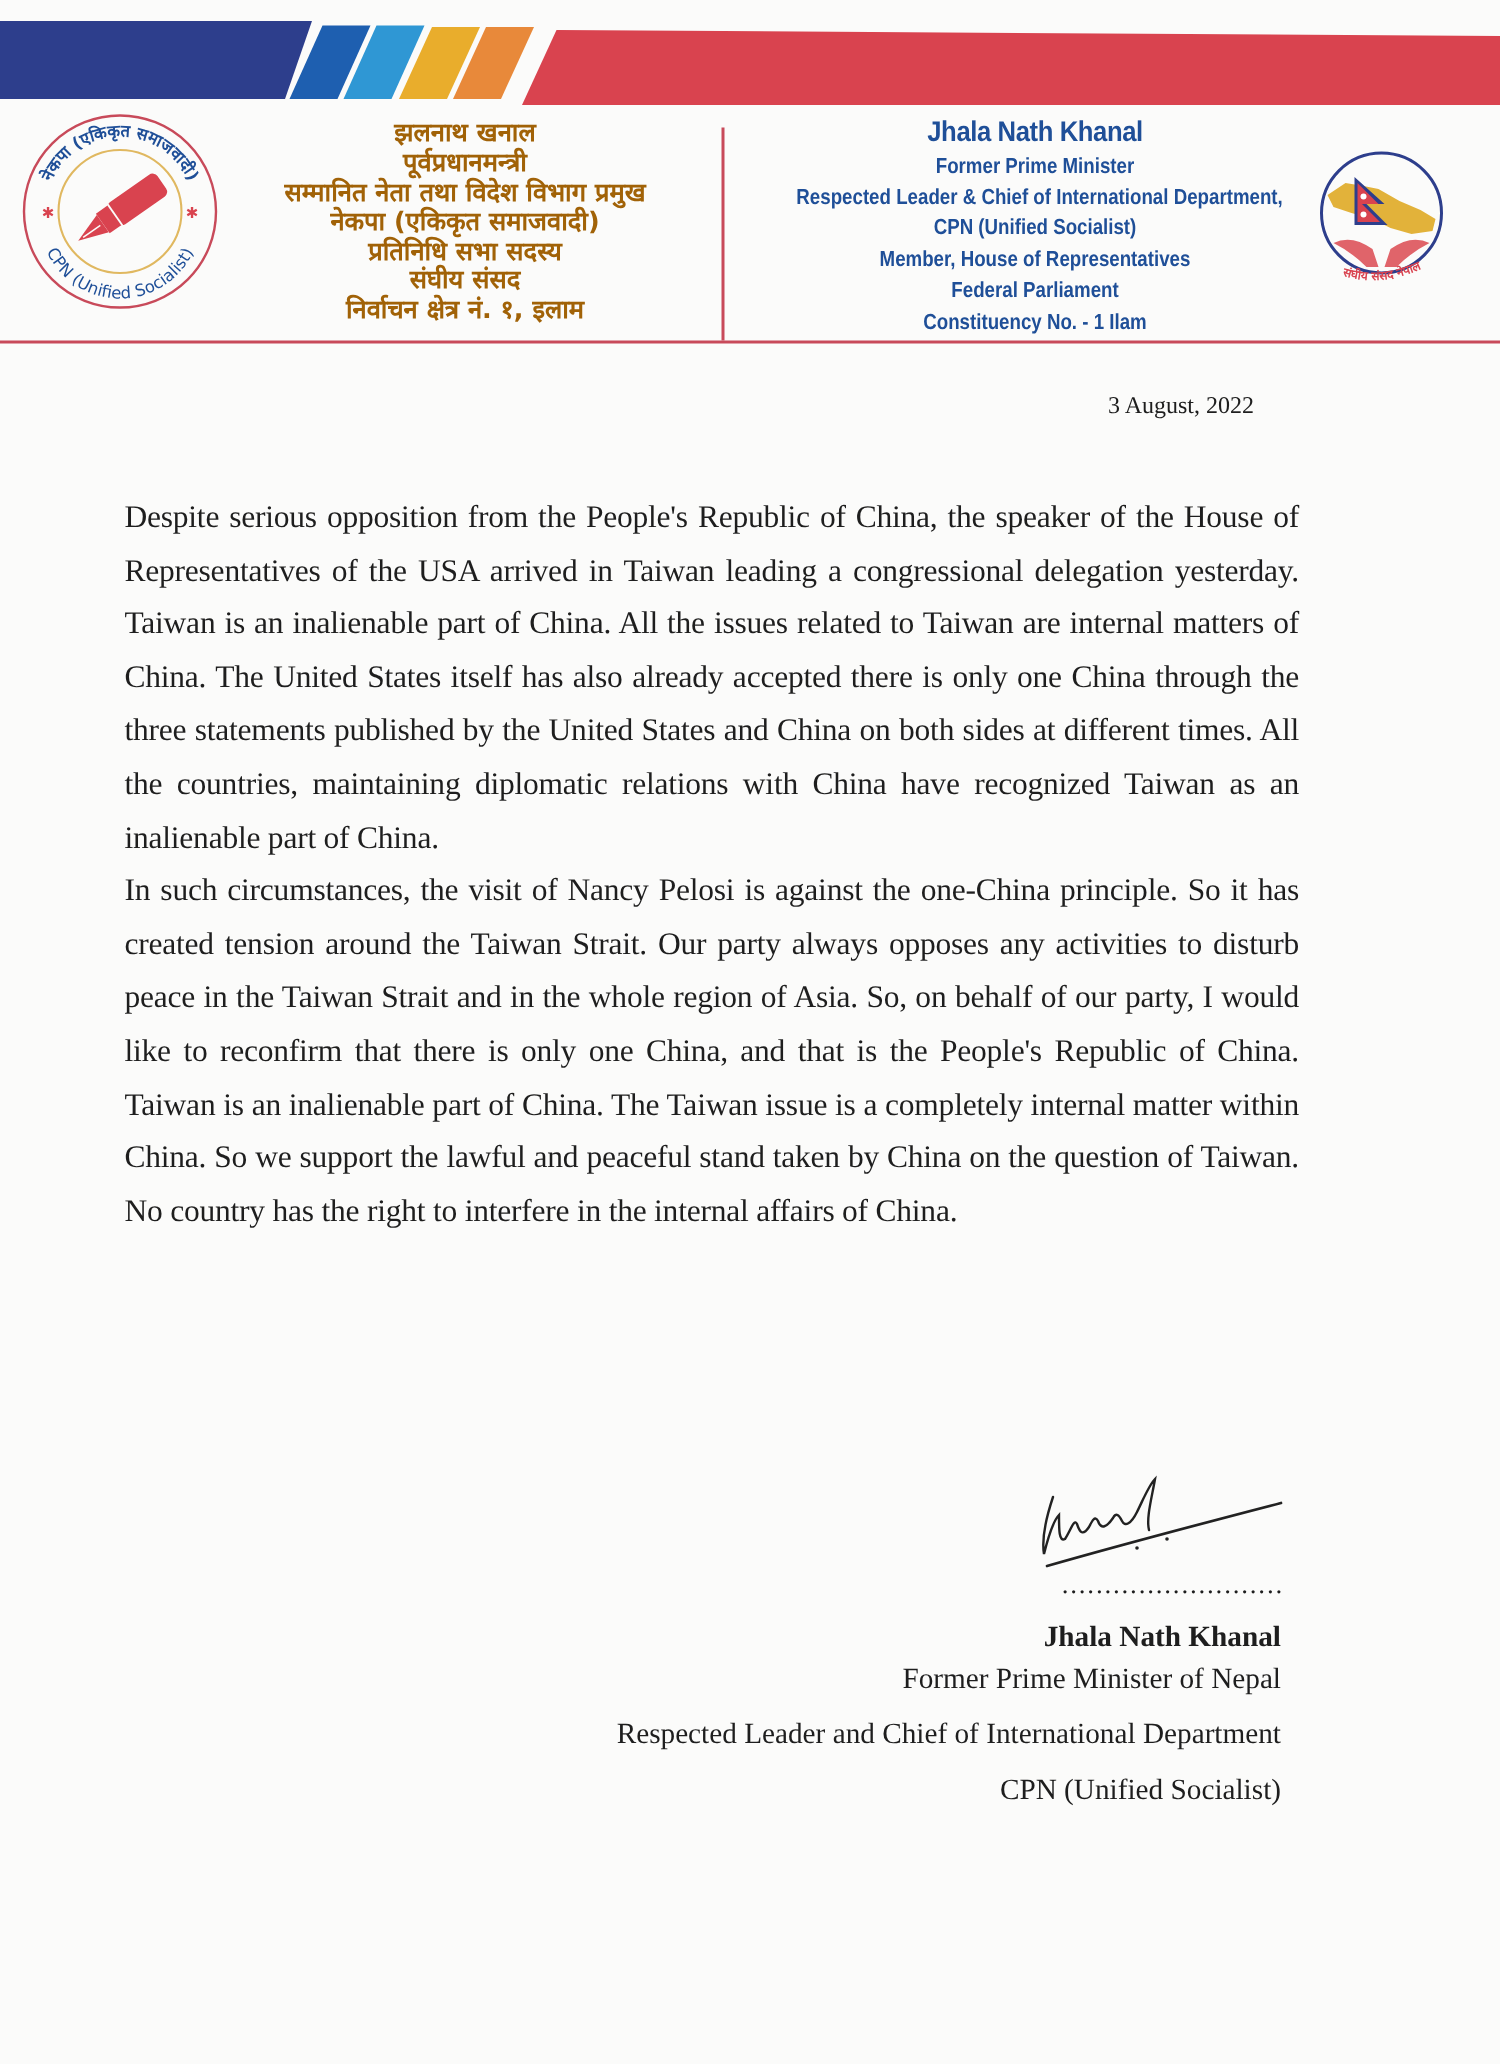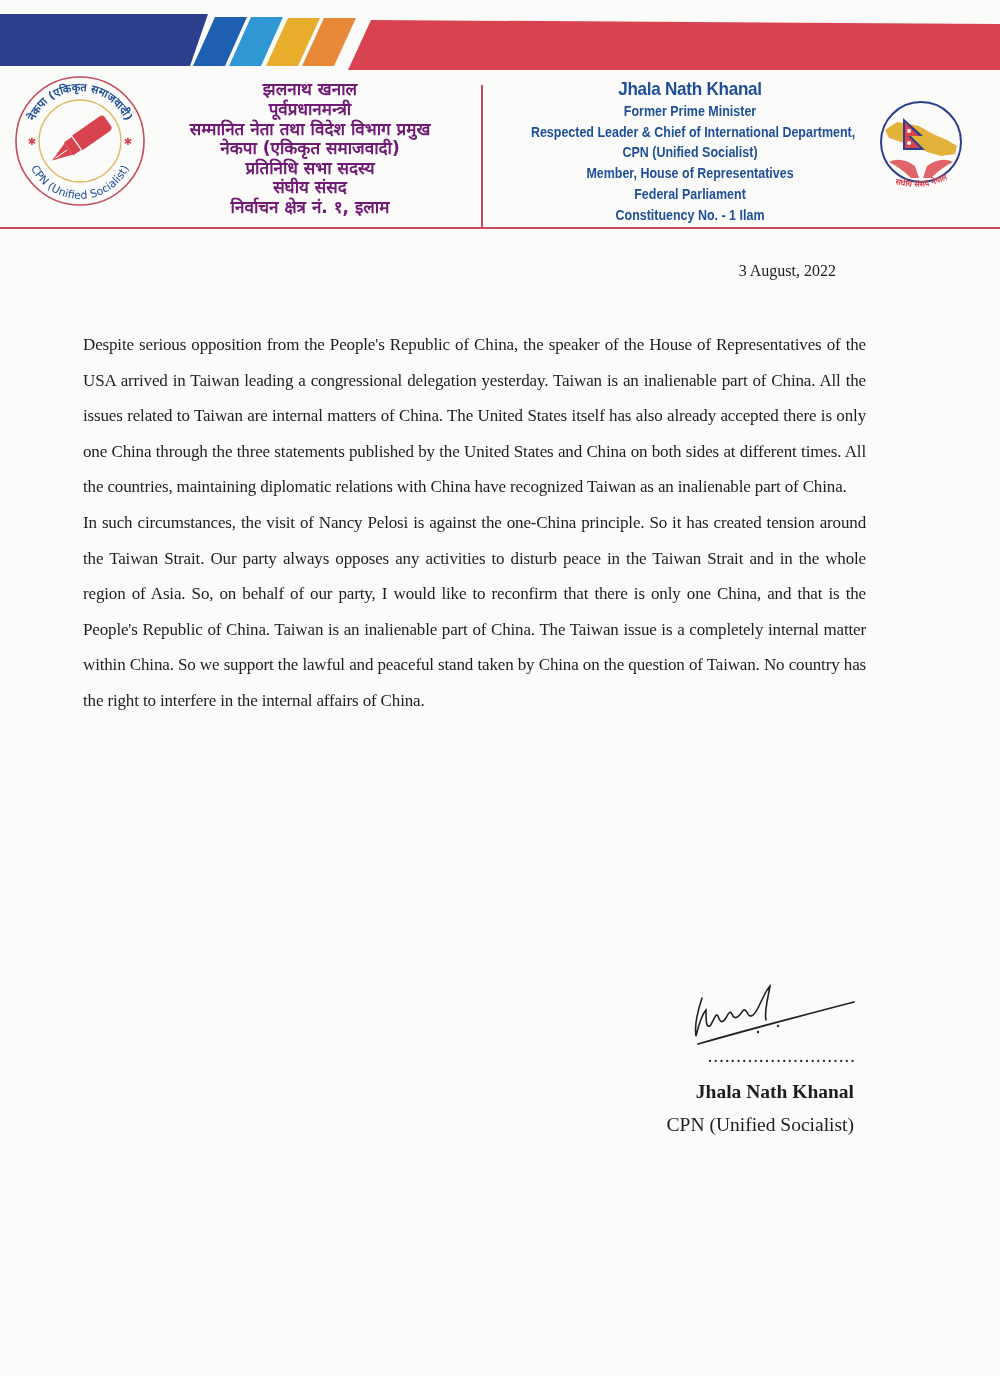--- a/index.html
+++ b/index.html
@@ -8,21 +8,21 @@
     background: #fbfbfa;
     font-family: "Liberation Serif", serif;
     color: #1e1e1e;
   }
   
   .stripe-band { position: absolute; left: 0; top: 0; width: 1000px; height: 70px; }
   
   .hdr-left-logo { position: absolute; left: 12px; top: 73px; width: 136px; height: 136px; }
   .hdr-np {
     position: absolute; left: 180px; top: 78px; width: 260px;
-    text-align: center; color: #701a75;
+    text-align: center; color: #a16207;
     font-family: "DejaVu Sans", sans-serif; font-weight: bold;
   }
   .hdr-np .np-name { font-size: 17px; line-height: 22px; }
   .hdr-np .np-line { font-size: 17px; line-height: 19.5px; }
   .hdr-divider-v {
     position: absolute; left: 481px; top: 85px; width: 2px; height: 142px; background: #c84a5a;
   }
   .hdr-en {
     position: absolute; left: 505px; top: 77px; width: 370px;
     text-align: center; color: #1f4f98;
@@ -35,21 +35,21 @@
     position: absolute; left: 0; top: 227px; width: 1000px; height: 2px; background: #c84a5a;
   }
   
   .date {
     position: absolute; left: 650px; top: 258px; width: 186px; text-align: right;
     font-size: 16px; line-height: 26px;
   }
   
   .body-text {
     position: absolute; left: 83px; top: 327px; width: 783px;
-    font-size: 17px; line-height: 35.6px; text-align: justify;
+    font-size: 21px; line-height: 35.6px; text-align: justify;
     letter-spacing: -0.15px;
   }
   .body-text p { margin: 0; }
   .body-text p.para2 { margin-top: 0; }
   
   .sig-svg { position: absolute; left: 680px; top: 980px; width: 180px; height: 70px; }
   .sig-dots {
     position: absolute; left: 686px; top: 1046px; width: 170px; text-align: right;
     font-size: 18px; letter-spacing: 1.2px; line-height: 20px; overflow: hidden; white-space: nowrap;
   }
@@ -153,14 +153,16 @@
 <svg class="sig-svg" viewBox="0 0 180 70">
   <path d="M 22,18 C 18,30 14,44 16,56 C 18,48 22,34 26,30 C 26,40 26,48 30,46 C 34,40 36,32 38,36 C 40,42 42,44 46,38 C 48,34 50,30 52,34 C 54,40 58,38 62,32 C 64,28 66,30 68,34 C 70,38 74,36 78,28 C 82,20 86,10 90,6 C 88,18 84,32 86,40" fill="none" stroke="#222" stroke-width="1.6" stroke-linecap="round"></path>
   <path d="M 18,64 C 60,52 120,36 174,22" fill="none" stroke="#222" stroke-width="1.8" stroke-linecap="round"></path>
   <circle cx="78" cy="52" r="1.2" fill="#222"></circle>
   <circle cx="98" cy="46" r="1.2" fill="#222"></circle>
 </svg>
 <div class="sig-dots">..........................</div>
 
 <div class="sig-block">
   <div class="sig-name">Jhala Nath Khanal</div>
+  <div class="sig-line1">Former Prime Minister of Nepal</div>
+  <div class="sig-line2">Respected Leader and Chief of International Department</div>
   <div class="sig-line3">CPN (Unified Socialist)</div>
 </div>
 
 </body></html>

